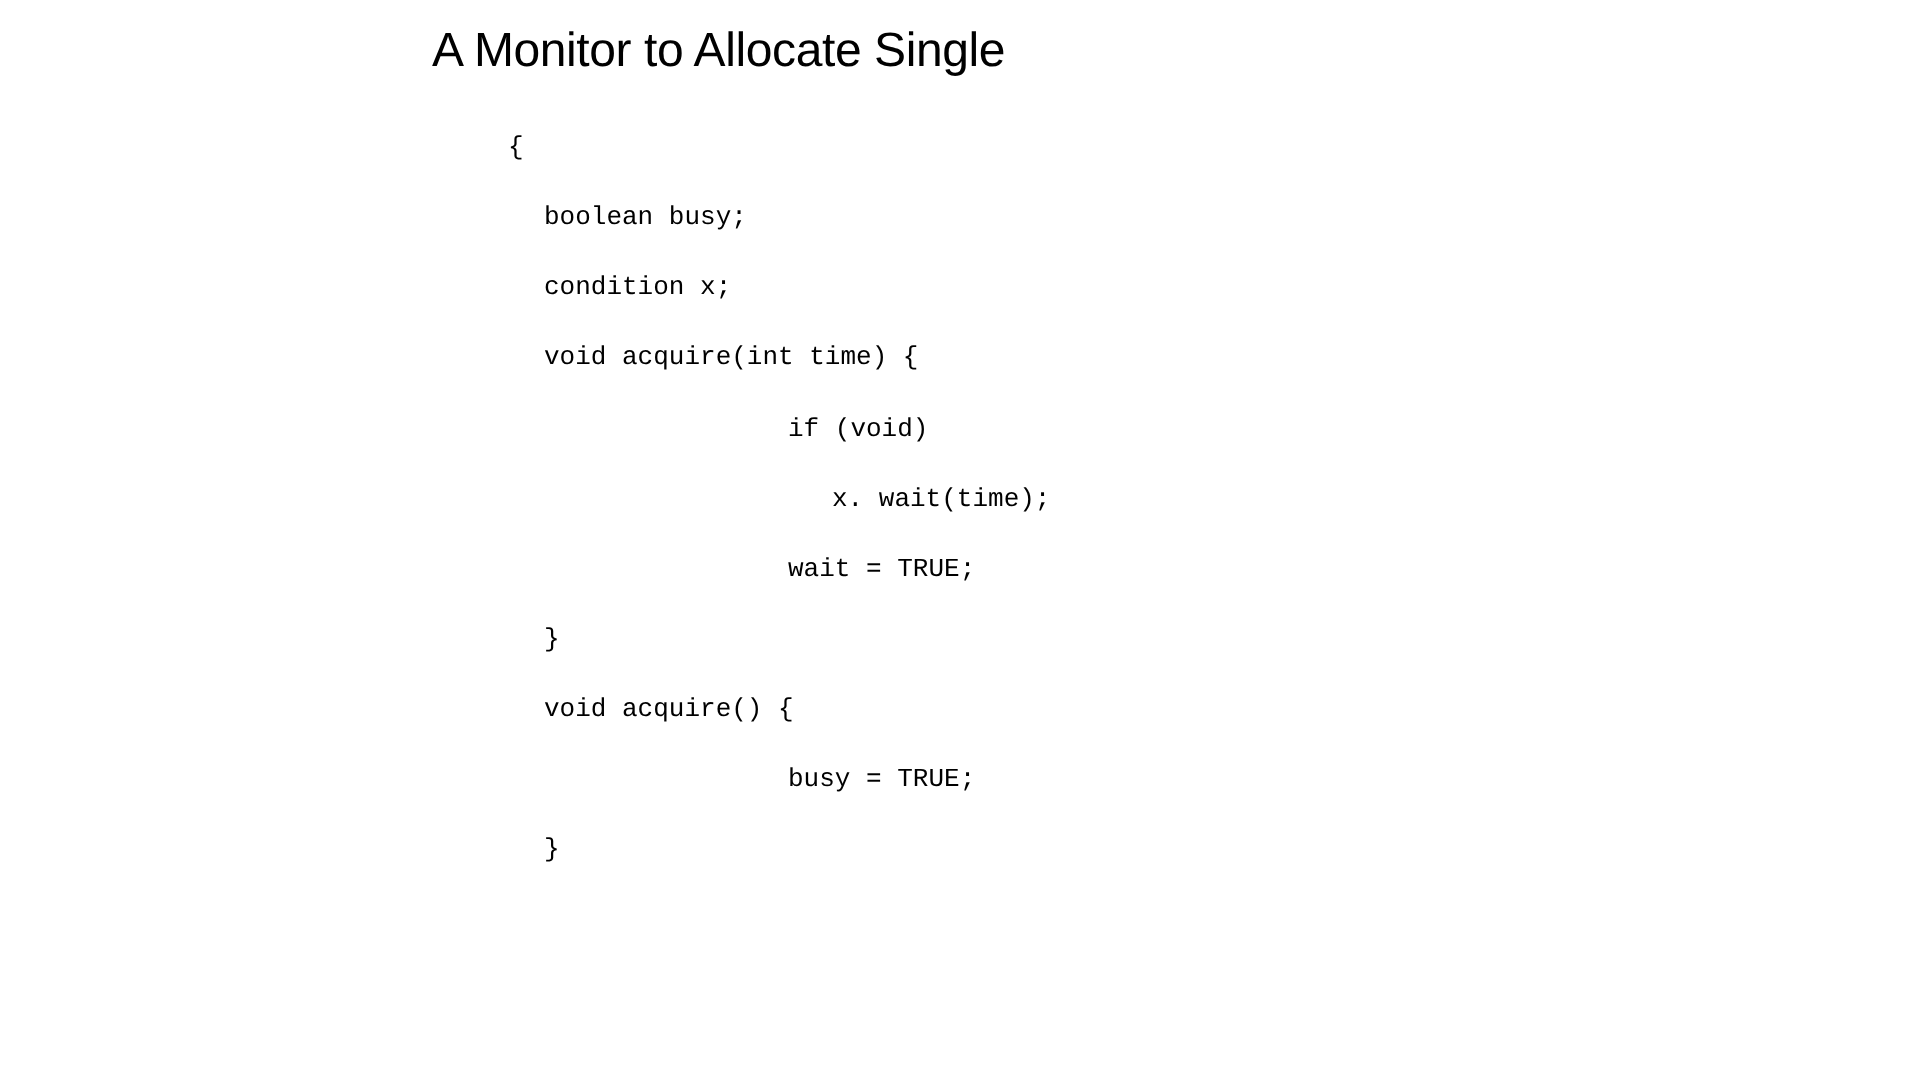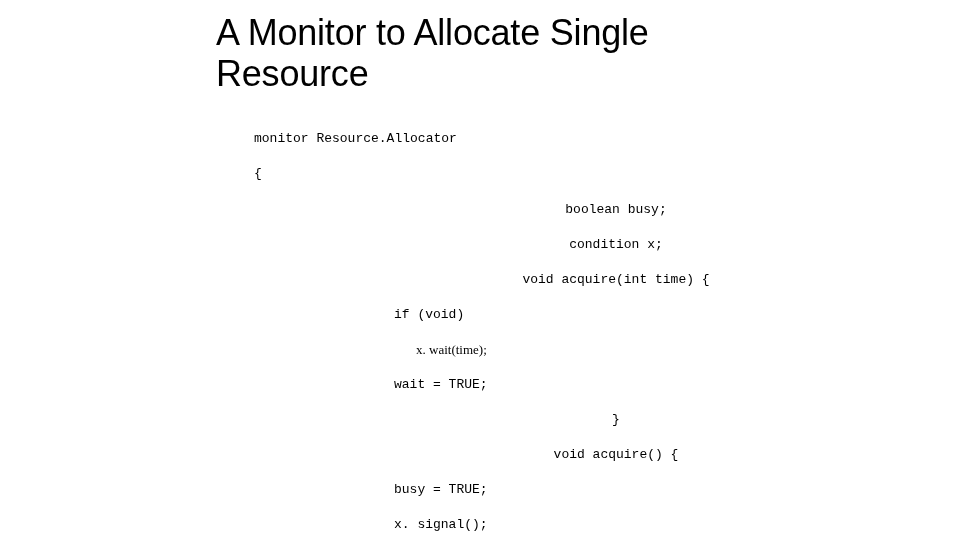--- a/index.html
+++ b/index.html
@@ -6,57 +6,54 @@
     body {
       width: 960px;
       height: 540px;
       background: #ffffff;
       font-family: "Segoe UI", Arial, sans-serif;
       color: #000000;
       padding-top: 12px;
       padding-left: 216px;
     }
     .title {
-      font-size: 36px;
+      font-size: 24px;
       font-weight: 400;
       line-height: 1.15;
-      margin-bottom: 18px;
+      margin-bottom: 8px;
       letter-spacing: -0.2px;
     }
     .code-block {
       font-family: "Courier New", Courier, monospace;
       font-size: 13px;
       line-height: 1.35;
       white-space: pre;
       margin-left: 38px;
       margin-top: 2px;
     }
-    .indent-1 { padding-left: 18px; text-align: center; }
+    .indent-1 { padding-left: 18px; }
     .indent-4 { padding-left: 140px; }
-    .indent-5 { padding-left: 162px; font-family: Liberation Serif, serif; }
+    .indent-5 { padding-left: 162px; }
   </style>
 </head>
 <body>
 
 <h1 class="title">
   <span>A Monitor to Allocate Single</span><br>
-  <span>Resource</span>
 </h1>
 
 <div class="code-block">
-<div>monitor Resource.Allocator</div>
 <div>{</div>
 <div class="indent-1">boolean busy;</div>
 <div class="indent-1">condition x;</div>
 <div class="indent-1">void acquire(int time) {</div>
 <div class="indent-4">if (void)</div>
 <div class="indent-5">x. wait(time);</div>
 <div class="indent-4">wait = TRUE;</div>
 <div class="indent-1">}</div>
 <div class="indent-1">void acquire() {</div>
 <div class="indent-4">busy = TRUE;</div>
-<div class="indent-4">x. signal();</div>
 <div class="indent-1">}</div>
 
 
 
 
 </div>
 
 </body></html>

